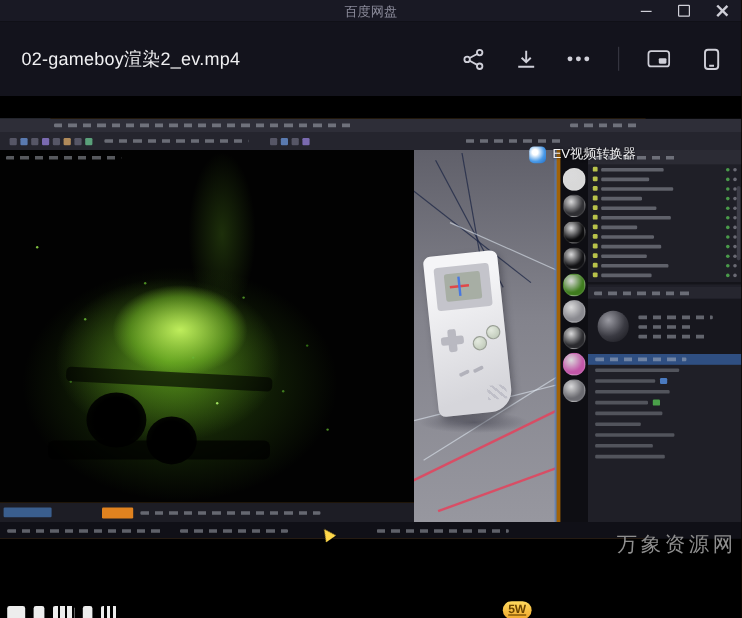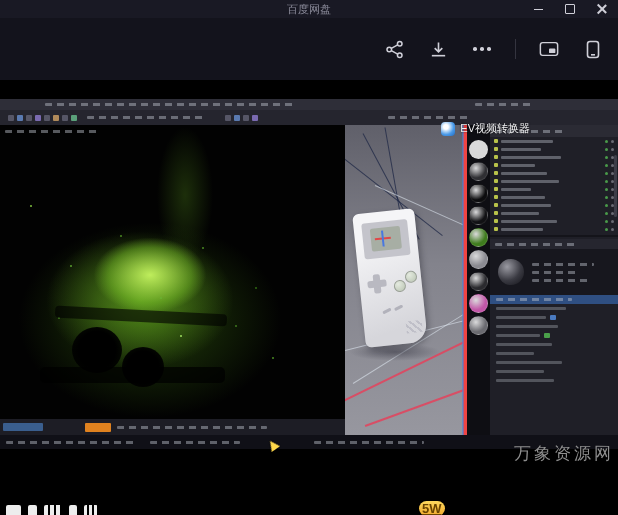--- a/index.html
+++ b/index.html
@@ -36,21 +36,21 @@
   .avatar::before{content:"";position:absolute;left:8px;top:12px;width:3px;height:3px;border-radius:50%;
                   background:#55423a;box-shadow:9px 0 0 #55423a;}
   .avatar::after{content:"";position:absolute;left:6px;top:17px;width:4px;height:2.5px;border-radius:50%;
                  background:#f4b9c2;box-shadow:13px 0 0 #f4b9c2;}
   .hi-label{font-size:13px;color:#f2f2f5;}
   .chev{width:6px;height:6px;border-right:1.5px solid #9aa0b5;border-top:1.5px solid #9aa0b5;
         transform:rotate(45deg);margin-left:1px;}
 
   
   .video-area{position:absolute;top:80px;left:0;width:618px;height:388px;background:#000;}
-  .frame{position:absolute;top:19px;left:0;width:538px;height:350px;background:#ef4444;cursor:pointer;text-decoration:underline;}
+  .frame{position:absolute;top:19px;left:0;width:538px;height:350px;background:#a16207;cursor:pointer;text-decoration:underline;}
 
   .frame-topblue{position:absolute;left:0;top:0;width:42px;height:3px;background:#2a6ad0;}
   .app-menubar{position:absolute;left:0;top:0;width:618px;height:11px;background:#2e2e38;display:flex;align-items:center;}
   .app-toolbar{position:absolute;left:0;top:11px;width:618px;height:15px;background:#25252e;display:flex;align-items:center;gap:10px;}
   .dash{background:repeating-linear-gradient(90deg, rgba(190,195,205,.45) 0 7px, transparent 7px 12px);height:3px;border-radius:1px;}
   .chips{display:flex;gap:3px;margin-left:8px;}
   .chips i{width:6px;height:6px;border-radius:1px;background:#565666;}
   .chips i:nth-child(2){background:#5a7ab0;} .chips i:nth-child(4){background:#7a6ab0;}
   .chips i:nth-child(6){background:#b08a5a;} .chips i:nth-child(8){background:#5aa07a;}
 
@@ -160,21 +160,21 @@
   .bottom-strip{position:absolute;top:494px;left:0;width:618px;height:21px;background:#000;overflow:hidden;}
   .partial-glyphs{position:absolute;left:6px;top:11px;display:flex;gap:7px;}
   .partial-glyphs i{display:block;height:16px;background:#ededed;border-radius:2px;}
   .partial-glyphs i:nth-child(1){width:15px;}
   .partial-glyphs i:nth-child(2){width:9px;}
   .partial-glyphs i:nth-child(3){width:18px;background:repeating-linear-gradient(90deg,#ededed 0 4px,#00000000 4px 6px);}
   .partial-glyphs i:nth-child(4){width:8px;}
   .partial-glyphs i:nth-child(5){width:14px;background:repeating-linear-gradient(90deg,#ededed 0 3px,#00000000 3px 5px);}
   .badge{position:absolute;left:419px;top:7px;min-width:24px;height:15px;border-radius:8px;
          background:linear-gradient(180deg,#ffd95e,#f0a82c);display:flex;align-items:center;justify-content:center;
-         font-size:13px;font-weight:bold;color:#6b4400;padding:0 3px;box-sizing:border-box;text-decoration:underline;}
+         font-size:10px;font-weight:bold;color:#6b4400;padding:0 3px;box-sizing:border-box;text-decoration:underline;}
 </style>
 </head>
 <body>
 
 <div class="stage">
 
   <div class="titlebar">
     <span class="title">百度网盘</span>
     <div class="win-controls">
       <div class="win-btn">
@@ -183,20 +183,21 @@
       <div class="win-btn">
           <span class="ic-max"></span>
         </div>
       <div class="win-btn">
           <span class="ic-close"></span>
         </div>
     </div>
   </div>
 
   <div class="header">
+    <span class="filename">02-gameboy渲染2_ev.mp4</span>
     <div class="header-icons">
       <div class="hicon">
         <svg width="19" height="19" viewBox="0 0 20 20" fill="none" stroke="#cfcfd8" stroke-width="1.6">
           <circle cx="15.5" cy="4" r="2.4"></circle>
             <circle cx="4.5" cy="10" r="2.4"></circle>
             <circle cx="15.5" cy="16" r="2.4"></circle>
           <path d="M6.7 8.8 13.3 5.2M6.7 11.2 13.3 14.8"></path>
         </svg>
       </div>
       <div class="hicon">

